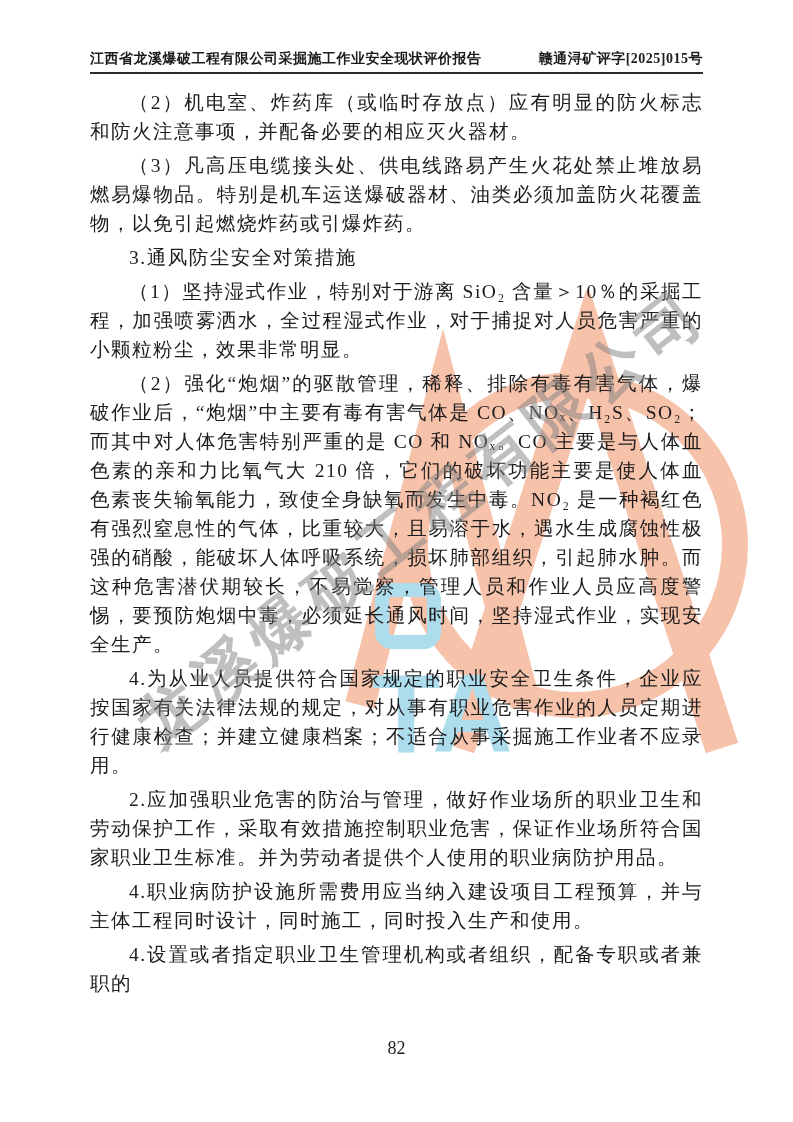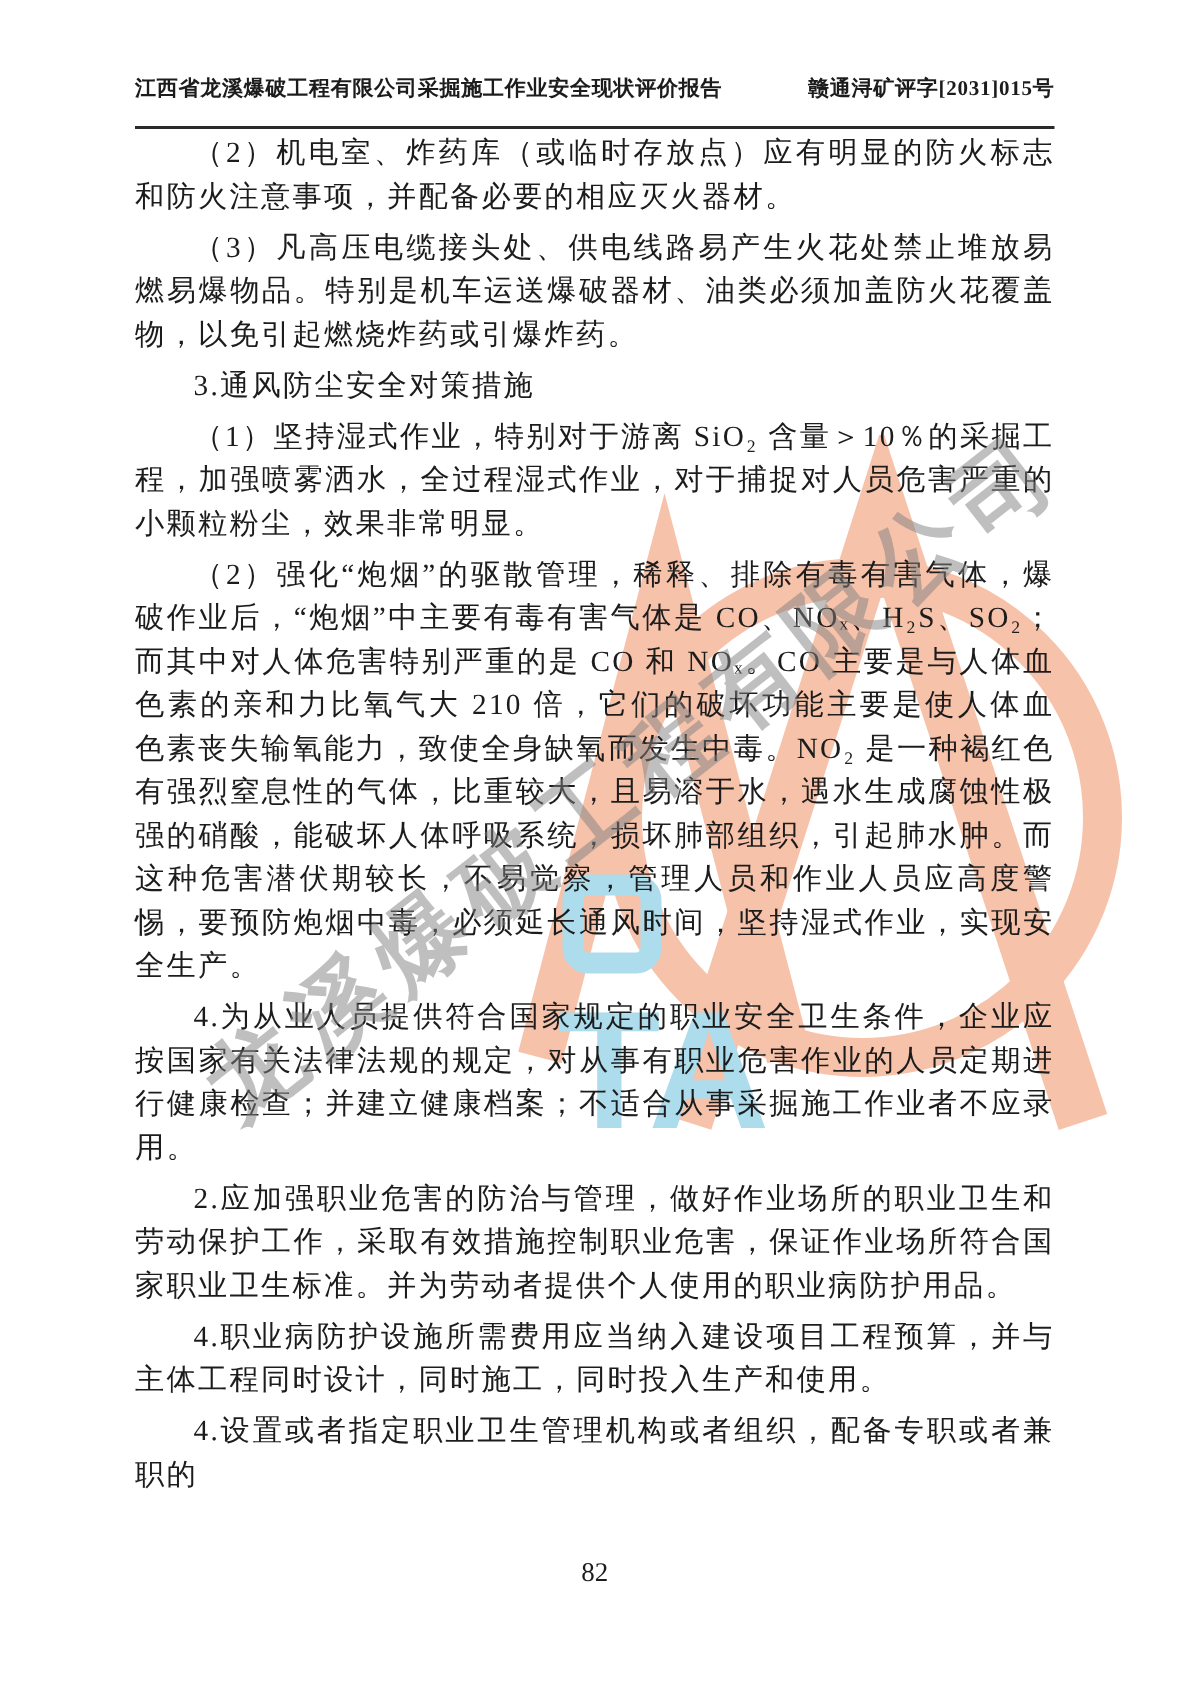--- a/index.html
+++ b/index.html
@@ -9,21 +9,21 @@
     background:#ffffff;
     overflow:hidden;
     font-family:"Liberation Serif","DejaVu Serif",serif;
     color:#1c1c1c;
   }
   
   .header{
     position:absolute;left:90px;top:50px;width:613px;
     display:flex;justify-content:space-between;align-items:flex-end;
     font-size:14px;font-weight:bold;letter-spacing:0.5px;
-    padding-bottom:16px;
+    padding-bottom:4px;
     border-bottom:2px solid #2a2a2a;
   }
   .header .left{white-space:nowrap;}
   .header .right{white-space:nowrap;}
   
   .content{
     position:absolute;left:90px;top:88px;width:613px;
     font-size:19.5px;line-height:29px;
     text-align:justify;text-justify:inter-character;
     letter-spacing:1.5px;
@@ -71,21 +71,21 @@
 
     <rect x="52" y="300" width="52" height="52" rx="10" fill="none" stroke-width="14" stroke="#a9dbec"></rect>
 
     <text x="42" y="462" font-size="112" font-weight="bold" font-family="Liberation Sans, sans-serif" fill="#a9dbec">TA</text>
   </svg>
 
   <div class="wm-text">龙溪爆破工程有限公司</div>
 
   <div class="header">
     <span class="left">江西省龙溪爆破工程有限公司采掘施工作业安全现状评价报告</span>
-    <span class="right">赣通浔矿评字[2031]015号</span>
+    <span class="right">赣通浔矿评字[2025]015号</span>
   </div>
 
   <div class="content">
     <p class="par indent">（2）机电室、炸药库（或临时存放点）应有明显的防火标志和防火注意事项，并配备必要的相应灭火器材。</p>
     <p class="par indent">（3）凡高压电缆接头处、供电线路易产生火花处禁止堆放易燃易爆物品。特别是机车运送爆破器材、油类必须加盖防火花覆盖物，以免引起燃烧炸药或引爆炸药。</p>
     <p class="par indent">3.通风防尘安全对策措施</p>
     <p class="par indent">（1）坚持湿式作业，特别对于游离 SiO₂ 含量＞10％的采掘工程，加强喷雾洒水，全过程湿式作业，对于捕捉对人员危害严重的小颗粒粉尘，效果非常明显。</p>
     <p class="par indent">（2）强化“炮烟”的驱散管理，稀释、排除有毒有害气体，爆破作业后，“炮烟”中主要有毒有害气体是 CO、NOₓ、H₂S、SO₂；而其中对人体危害特别严重的是 CO 和 NOₓ。CO 主要是与人体血色素的亲和力比氧气大 210 倍，它们的破坏功能主要是使人体血色素丧失输氧能力，致使全身缺氧而发生中毒。NO₂ 是一种褐红色有强烈窒息性的气体，比重较大，且易溶于水，遇水生成腐蚀性极强的硝酸，能破坏人体呼吸系统，损坏肺部组织，引起肺水肿。而这种危害潜伏期较长，不易觉察，管理人员和作业人员应高度警惕，要预防炮烟中毒，必须延长通风时间，坚持湿式作业，实现安全生产。</p>
     <p class="par indent">4.为从业人员提供符合国家规定的职业安全卫生条件，企业应按国家有关法律法规的规定，对从事有职业危害作业的人员定期进行健康检查；并建立健康档案；不适合从事采掘施工作业者不应录用。</p>
     <p class="par indent">2.应加强职业危害的防治与管理，做好作业场所的职业卫生和劳动保护工作，采取有效措施控制职业危害，保证作业场所符合国家职业卫生标准。并为劳动者提供个人使用的职业病防护用品。</p>

